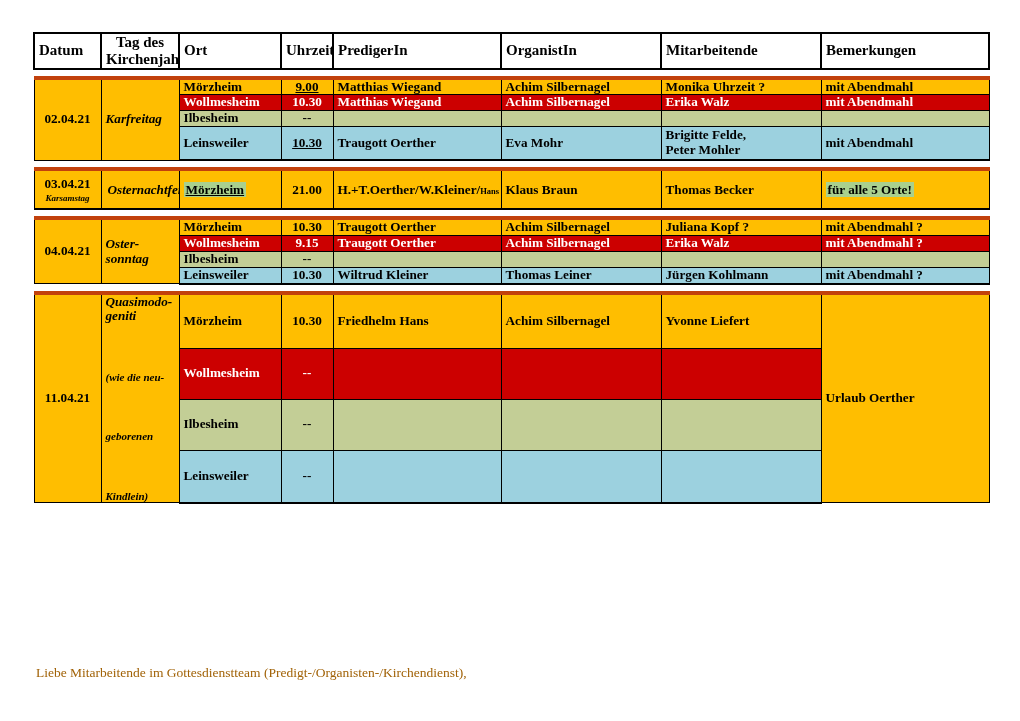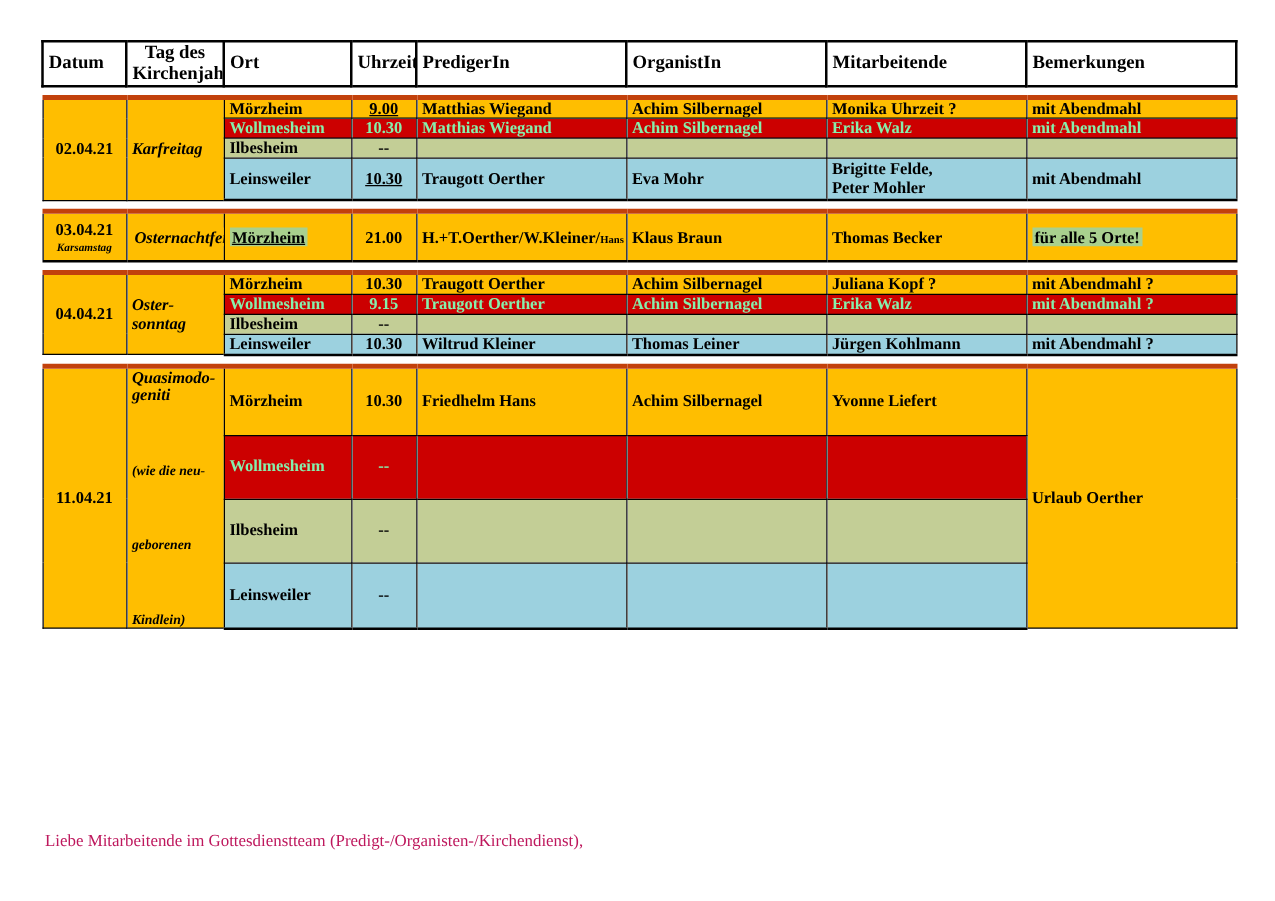--- a/index.html
+++ b/index.html
@@ -110,21 +110,21 @@
     font-size: 11px;
     margin-top: 47px;
   }
   td.tag .hl {
     background: #FFBE00;
     padding: 0 2px;
   }
 
   
   tr.r-moerzheim  td { background: #FFBE00; color: #000; }
-  tr.r-wollmesheim td { background: #CC0000; color: #86efac; }
+  tr.r-wollmesheim td { background: #CC0000; color: #ffffff; }
   tr.r-ilbesheim  td { background: #C3CE96; color: #000000; }
   tr.r-leinsweiler td { background: #9CD1DF; color: #000; }
 
   td.ort  { text-align: left; }
   td.zeit { text-align: center; }
   td.pred, td.org, td.kd, td.bem { text-align: left; }
 
   td.big {
     font-size: 20px;
     text-decoration: underline;
@@ -154,21 +154,21 @@
   td.edgeL     { border-left: 2px solid #000; }
   td.edgeR     { border-right: 2px solid #000; }
 
   
   #footer {
     position: absolute;
     left: 36px;
     top: 665px;
     font-size: 13.5px;
     font-family: "Liberation Serif", "DejaVu Serif", serif;
-    color: #be185d;
+    color: #a16207;
     white-space: nowrap;
   }
 </style>
 </head>
 <body>
 
 <div id="sheet">
   <table class="gd">
     <colgroup>
       <col class="c-datum">

